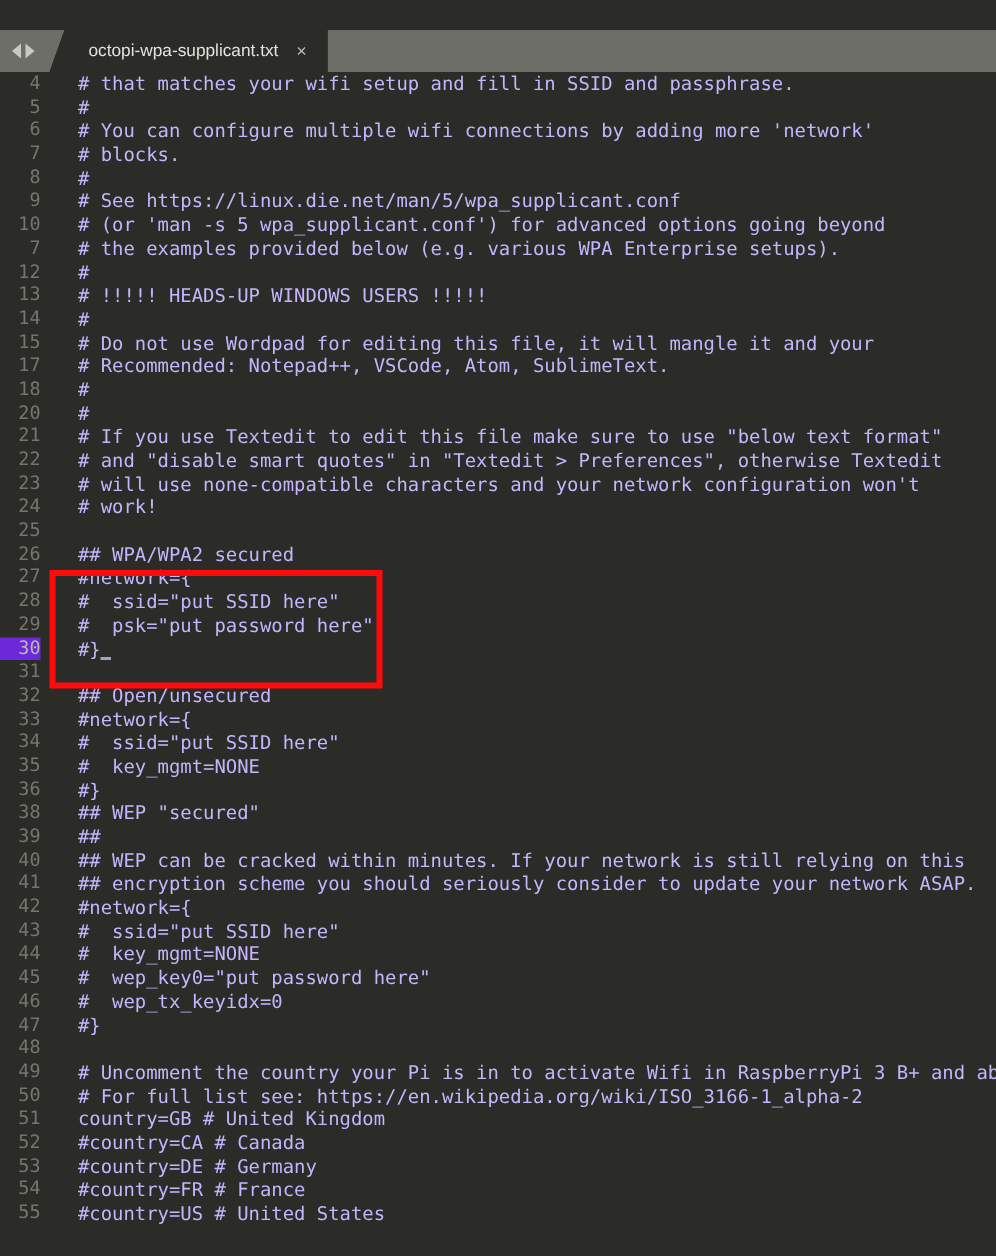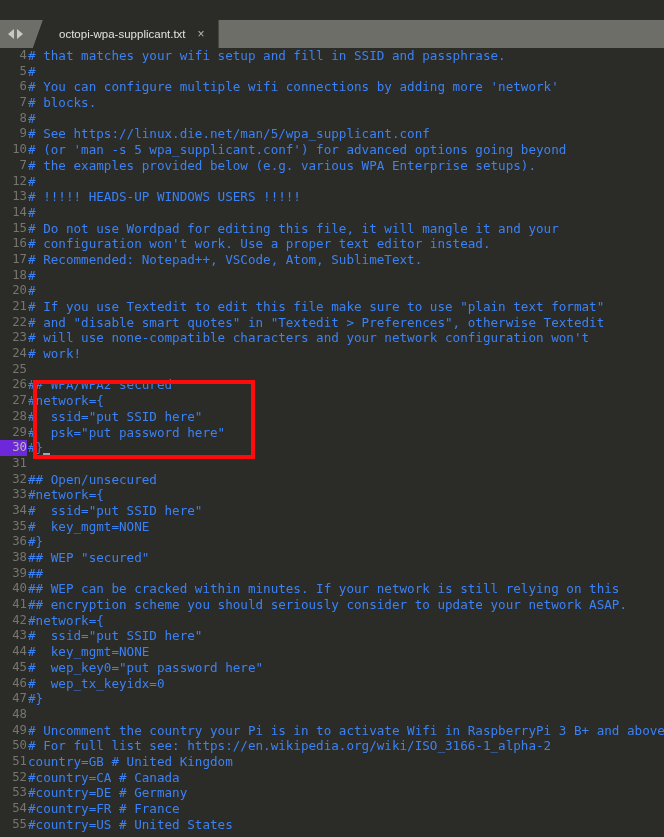--- a/index.html
+++ b/index.html
@@ -101,22 +101,22 @@
     color: #76766e;
     font-size: 12.3px;
   }
   .row.current .ln {
     color: #b9b9b1;
     background: #6d28d9;
   }
 
   .code {
     position: absolute;
-    left: 28px; top: 0;
-    color: #3b82f6;
+    left: 52px; top: 0;
+    color: #c4b5fd;
   }
 
   
   .caret {
     display: inline-block;
     width: 7.2px;
     height: 14px;
     vertical-align: -3px;
     border-bottom: 2px solid #9aa6c4;
     margin-left: 0;
@@ -156,25 +156,24 @@
       <div class="row"><span class="ln">6</span><span class="code"># You can configure multiple wifi connections by adding more 'network'</span></div>
       <div class="row"><span class="ln">7</span><span class="code"># blocks.</span></div>
       <div class="row"><span class="ln">8</span><span class="code">#</span></div>
       <div class="row"><span class="ln">9</span><span class="code"># See https://linux.die.net/man/5/wpa_supplicant.conf</span></div>
       <div class="row"><span class="ln">10</span><span class="code"># (or 'man -s 5 wpa_supplicant.conf') for advanced options going beyond</span></div>
       <div class="row"><span class="ln">7</span><span class="code"># the examples provided below (e.g. various WPA Enterprise setups).</span></div>
       <div class="row"><span class="ln">12</span><span class="code">#</span></div>
       <div class="row"><span class="ln">13</span><span class="code"># !!!!! HEADS-UP WINDOWS USERS !!!!!</span></div>
       <div class="row"><span class="ln">14</span><span class="code">#</span></div>
       <div class="row"><span class="ln">15</span><span class="code"># Do not use Wordpad for editing this file, it will mangle it and your</span></div>
-      <div class="row"><span class="ln">16</span><span class="code"># configuration won't work. Use a proper text editor instead.</span></div>
       <div class="row"><span class="ln">17</span><span class="code"># Recommended: Notepad++, VSCode, Atom, SublimeText.</span></div>
       <div class="row"><span class="ln">18</span><span class="code">#</span></div>
       <div class="row"><span class="ln">20</span><span class="code">#</span></div>
-      <div class="row"><span class="ln">21</span><span class="code"># If you use Textedit to edit this file make sure to use "plain text format"</span></div>
+      <div class="row"><span class="ln">21</span><span class="code"># If you use Textedit to edit this file make sure to use "below text format"</span></div>
       <div class="row"><span class="ln">22</span><span class="code"># and "disable smart quotes" in "Textedit &gt; Preferences", otherwise Textedit</span></div>
       <div class="row"><span class="ln">23</span><span class="code"># will use none-compatible characters and your network configuration won't</span></div>
       <div class="row"><span class="ln">24</span><span class="code"># work!</span></div>
       <div class="row"><span class="ln">25</span><span class="code"></span></div>
       <div class="row"><span class="ln">26</span><span class="code">## WPA/WPA2 secured</span></div>
       <div class="row"><span class="ln">27</span><span class="code">#network={</span></div>
       <div class="row"><span class="ln">28</span><span class="code">#  ssid="put SSID here"</span></div>
       <div class="row"><span class="ln">29</span><span class="code">#  psk="put password here"</span></div>
       <div class="row current"><span class="ln">30</span><span class="code">#}<span class="caret"></span></span></div>
       <div class="row"><span class="ln">31</span><span class="code"></span></div>

